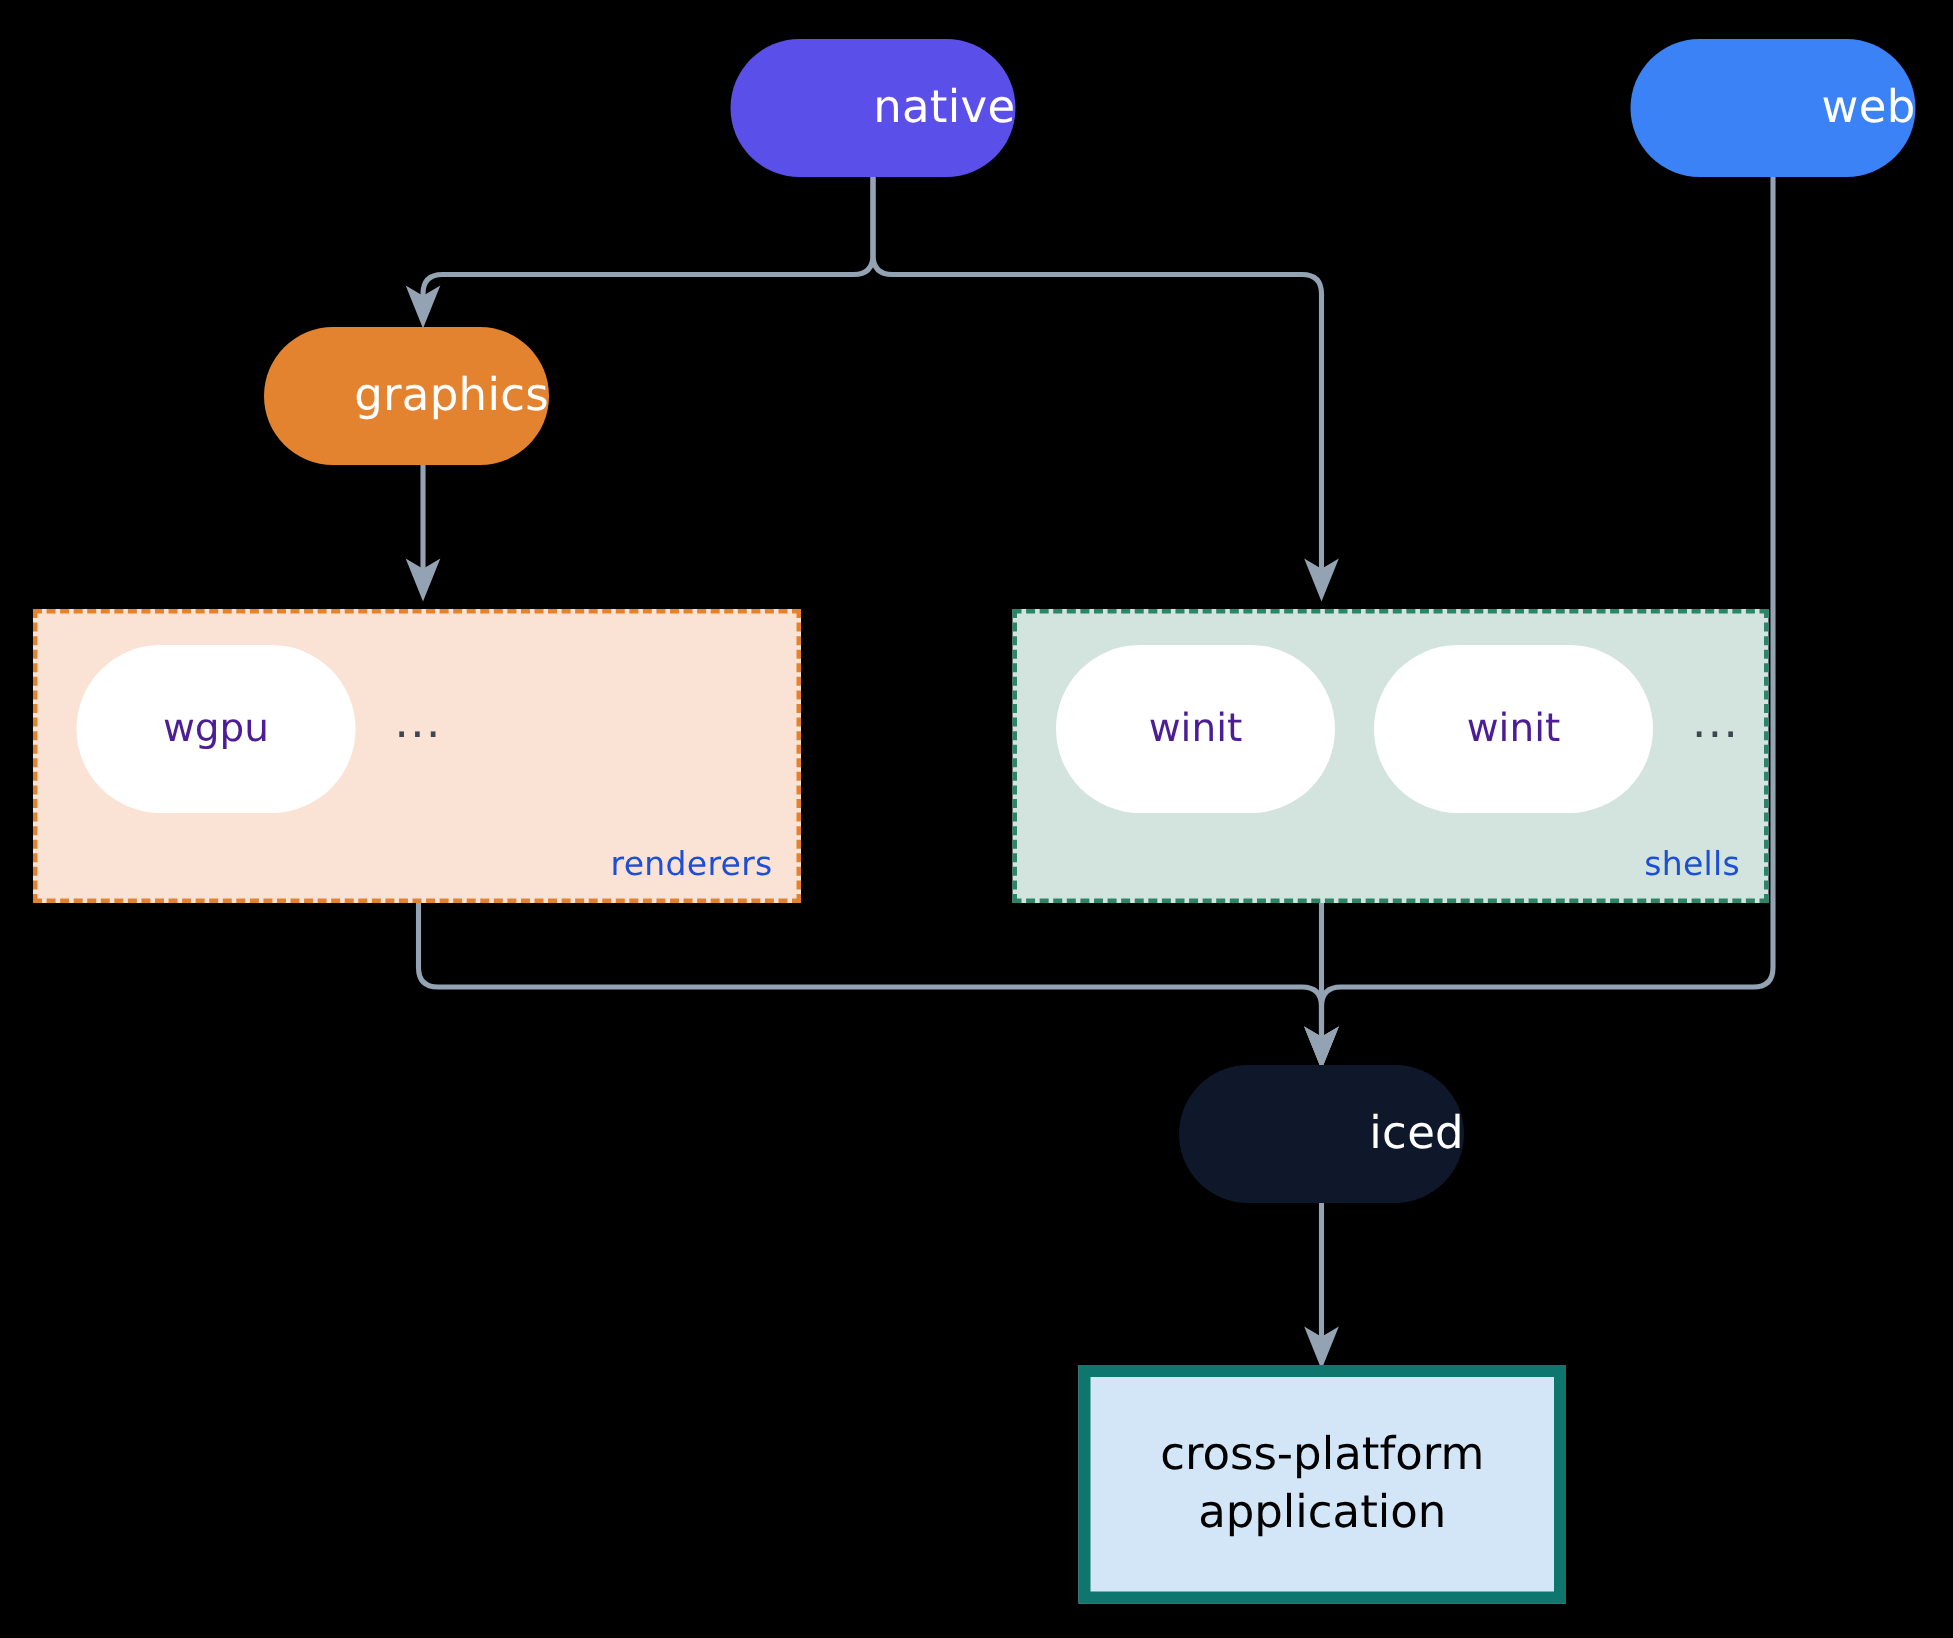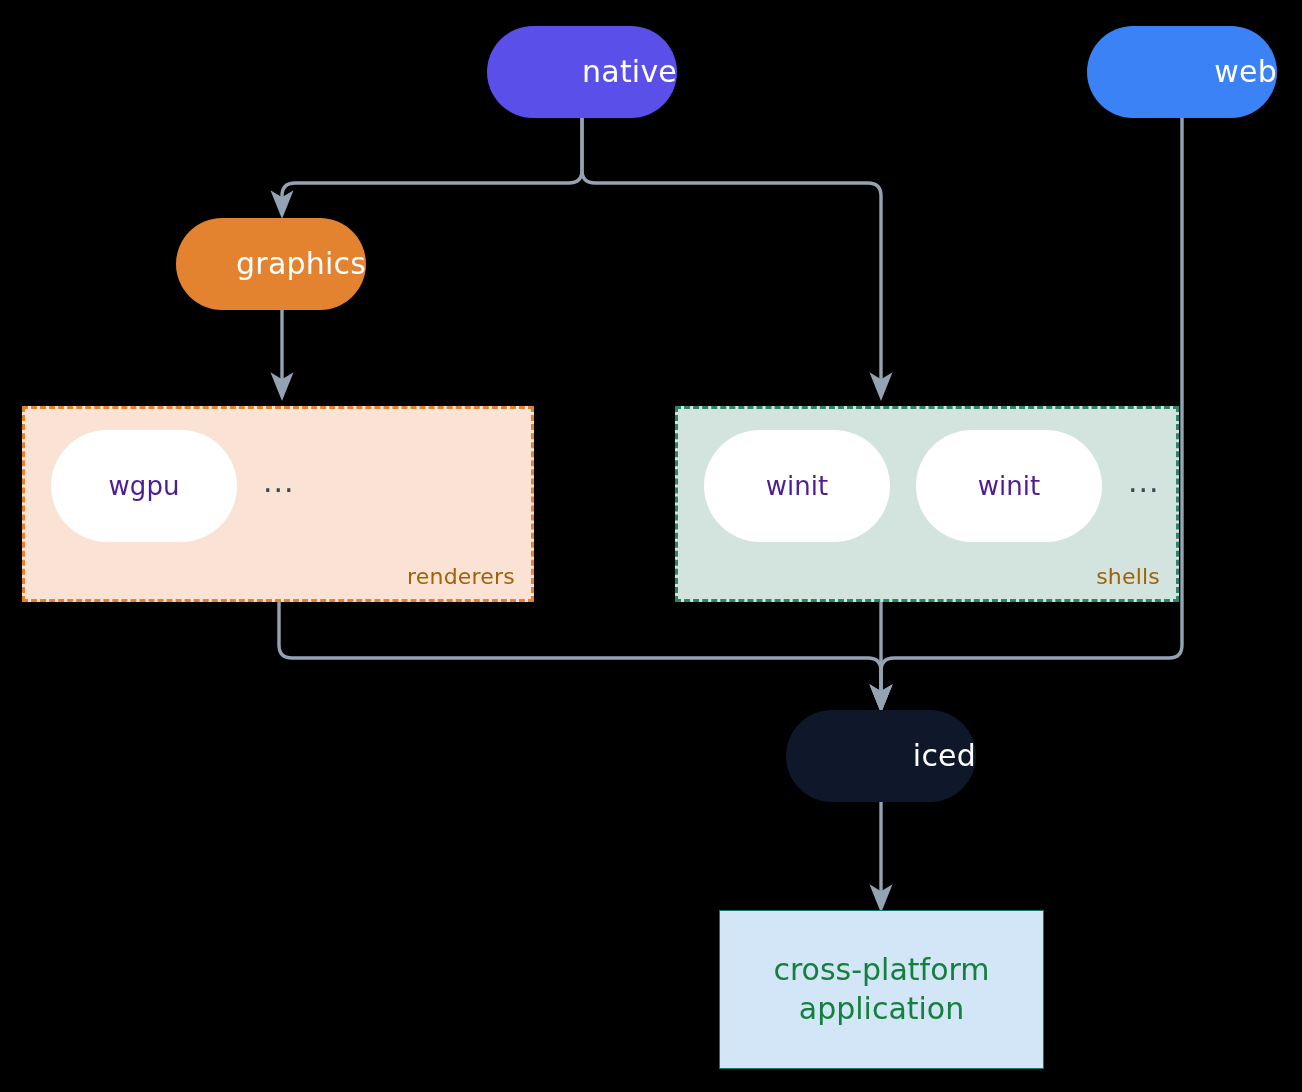--- a/index.html
+++ b/index.html
@@ -75,21 +75,21 @@
     left: 630px; top: 406px; width: 504px; height: 196px;
     background: #D3E3DE;
     border: 3px dashed #2C8567;
     margin-left: 45px;
   }
   .cluster-label {
     position: absolute;
     right: 16px;
     bottom: 10px;
     font-size: 22px;
-    color: #a16207;
+    color: #1d4ed8;
     letter-spacing: 0.2px;
   }
   .inner-row {
     position: absolute;
     left: 0;
     top: 21px;
     display: flex;
     align-items: center;
     gap: 26px;
     padding-left: 26px;
@@ -110,22 +110,22 @@
   .ellipsis {
     color: #3B4755;
     font-size: 30px;
     letter-spacing: 1px;
     padding-bottom: 10px;
   }
   
   .rect-app {
     left: 719px; top: 910px; width: 325px; height: 159px;
     background: #D3E6F7;
-    border: 1px solid #0f766e;
-    color: #15803d;
+    border: 8px solid #0f766e;
+    color: #000000;
     font-size: 30px;
     flex-direction: column;
   }
   .rect-app .line { display: block; }
 </style>
 </head>
 <body>
 
 <div id="diagram">
 

